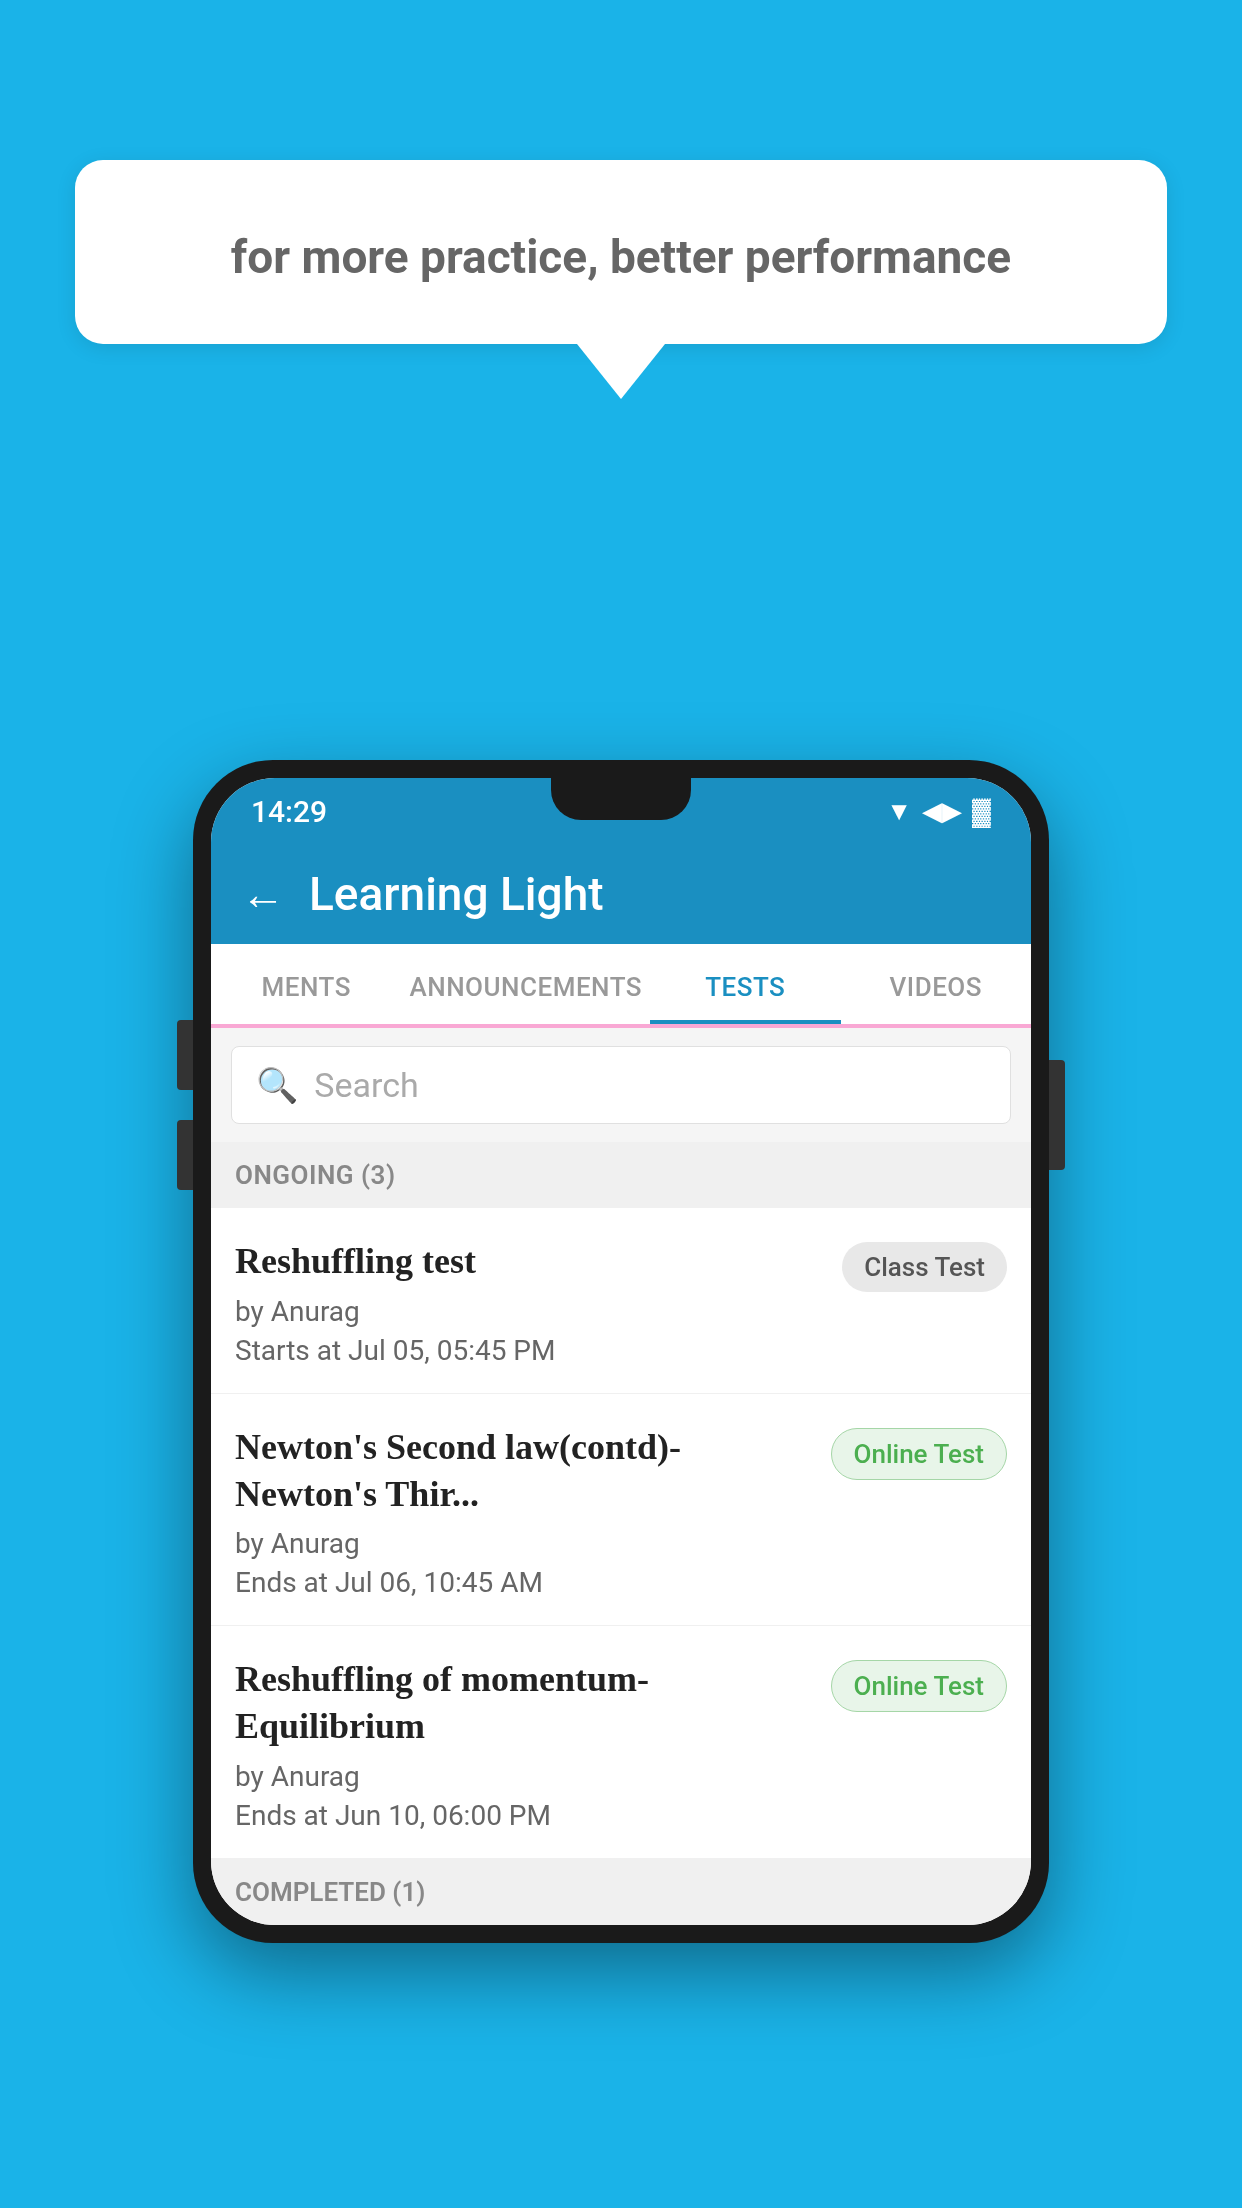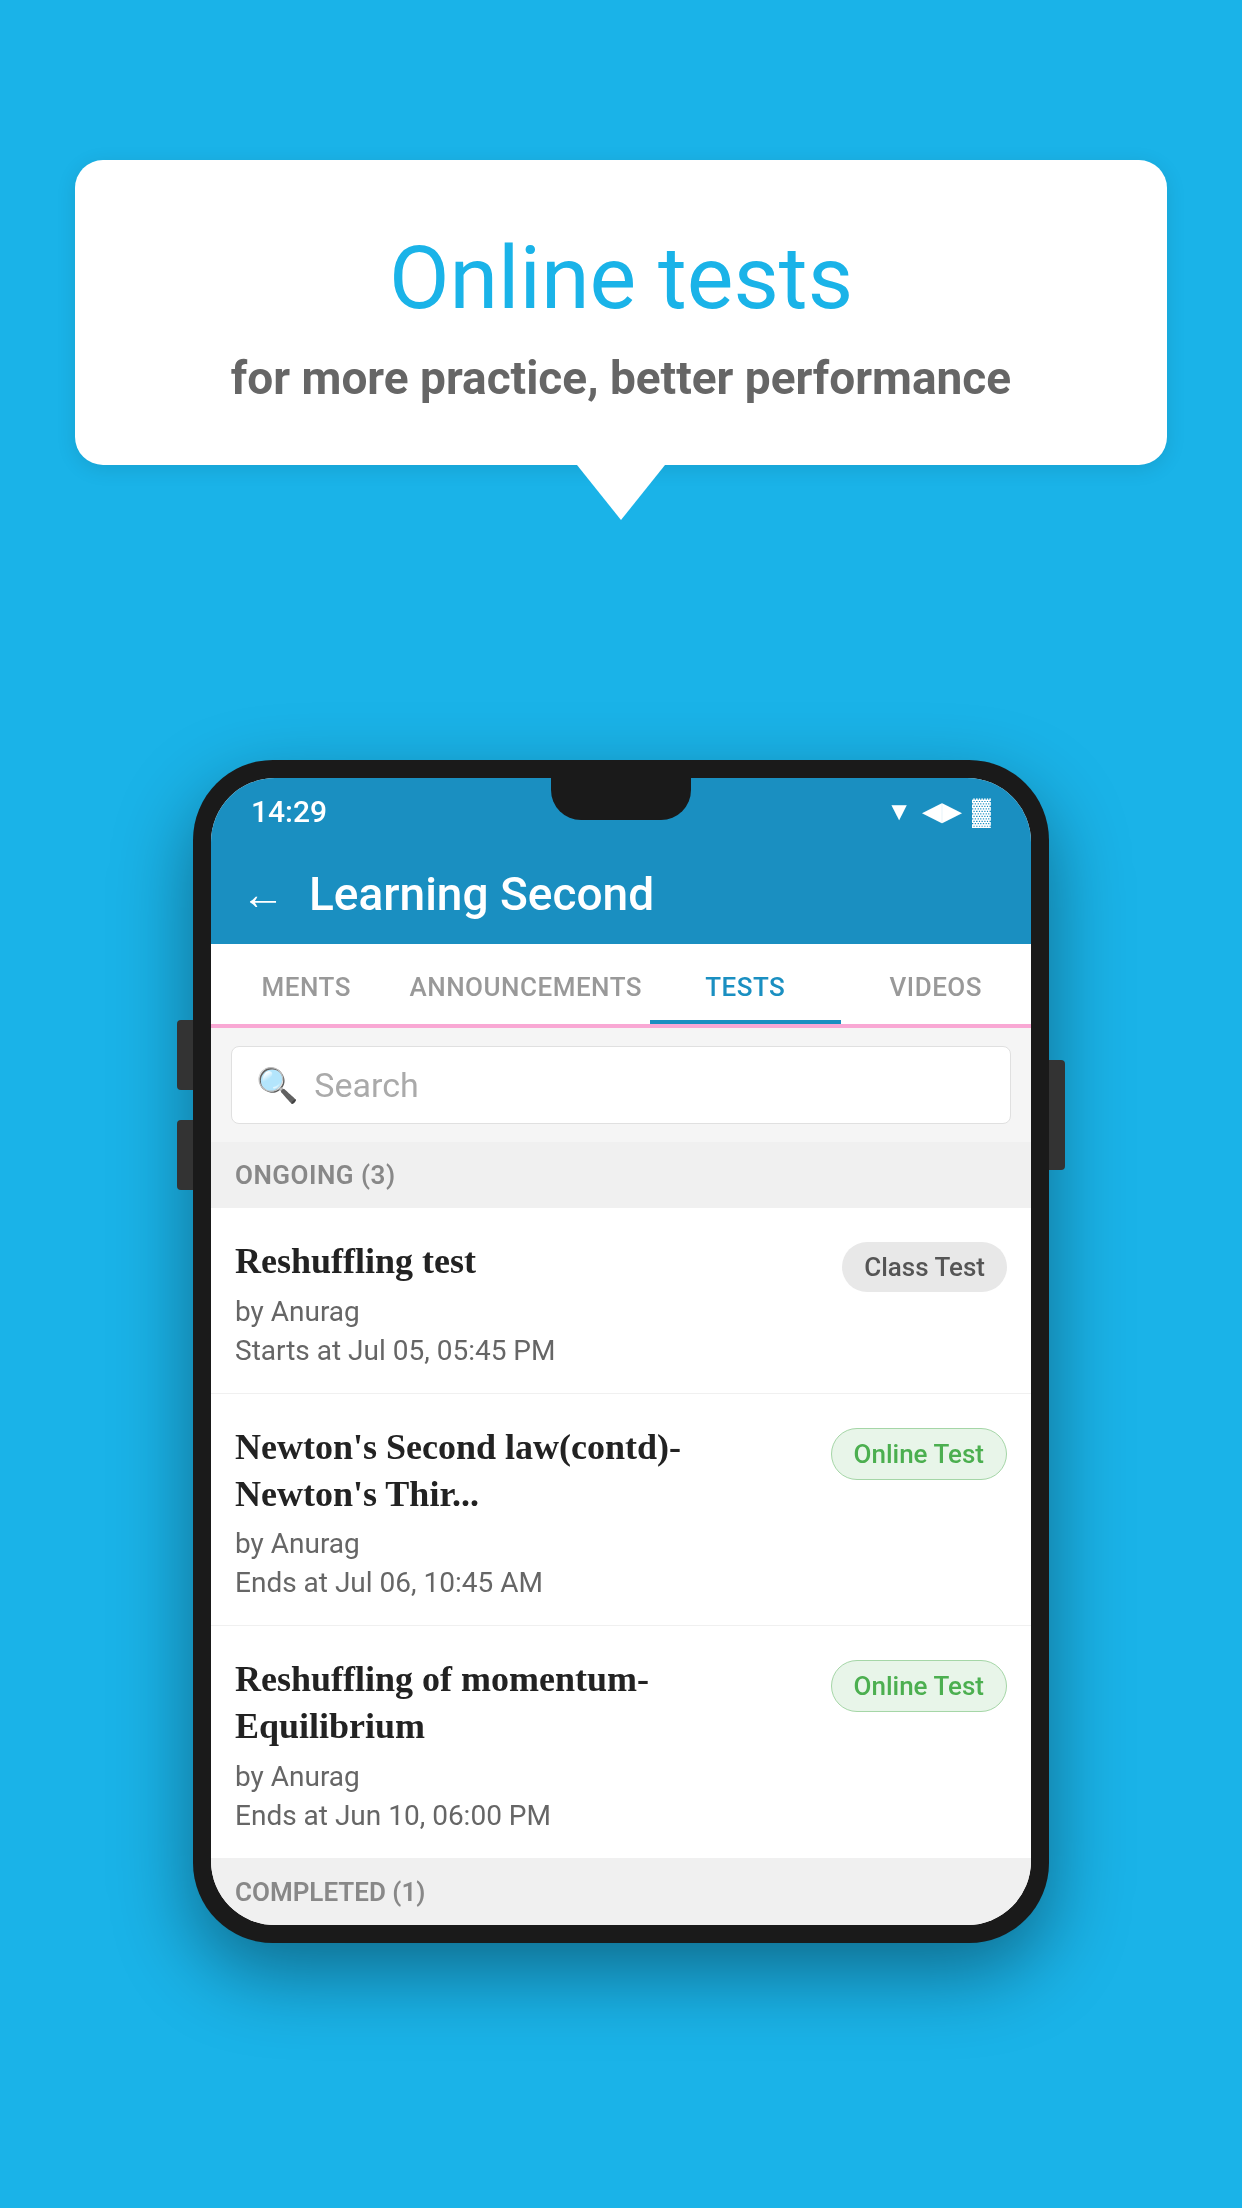--- a/index.html
+++ b/index.html
@@ -325,21 +325,20 @@
       height: 110px;
       background: #333;
       border-radius: 0 4px 4px 0;
     }
   </style>
 </head>
 <body>
 
 <div class="speech-bubble-wrapper">
   <div class="speech-bubble">
-    <div class="speech-bubble-title">Online tests</div>
     <div class="speech-bubble-subtitle">for more practice, better performance</div>
   </div>
   <div class="speech-bubble-arrow"></div>
 </div>
 
 <div class="phone-wrapper">
   <div class="phone-outer">
 
     <div class="side-btn-left"></div>
     <div class="side-btn-left2"></div>
@@ -353,21 +352,21 @@
         <span class="status-time">14:29</span>
         <div class="status-icons">
           <span class="status-icon-wifi">▼</span>
           <span class="status-icon-signal">◀▶</span>
           <span class="status-icon-battery">▓</span>
         </div>
       </div>
 
       <div class="app-bar">
         <span class="back-arrow">←</span>
-        <span class="app-title">Learning Second</span>
+        <span class="app-title">Learning Light</span>
       </div>
 
       <div class="tabs-bar">
         <div class="tab">
           <span>MENTS</span>
         </div>
         <div class="tab">
           <span>ANNOUNCEMENTS</span>
         </div>
         <div class="tab active">

